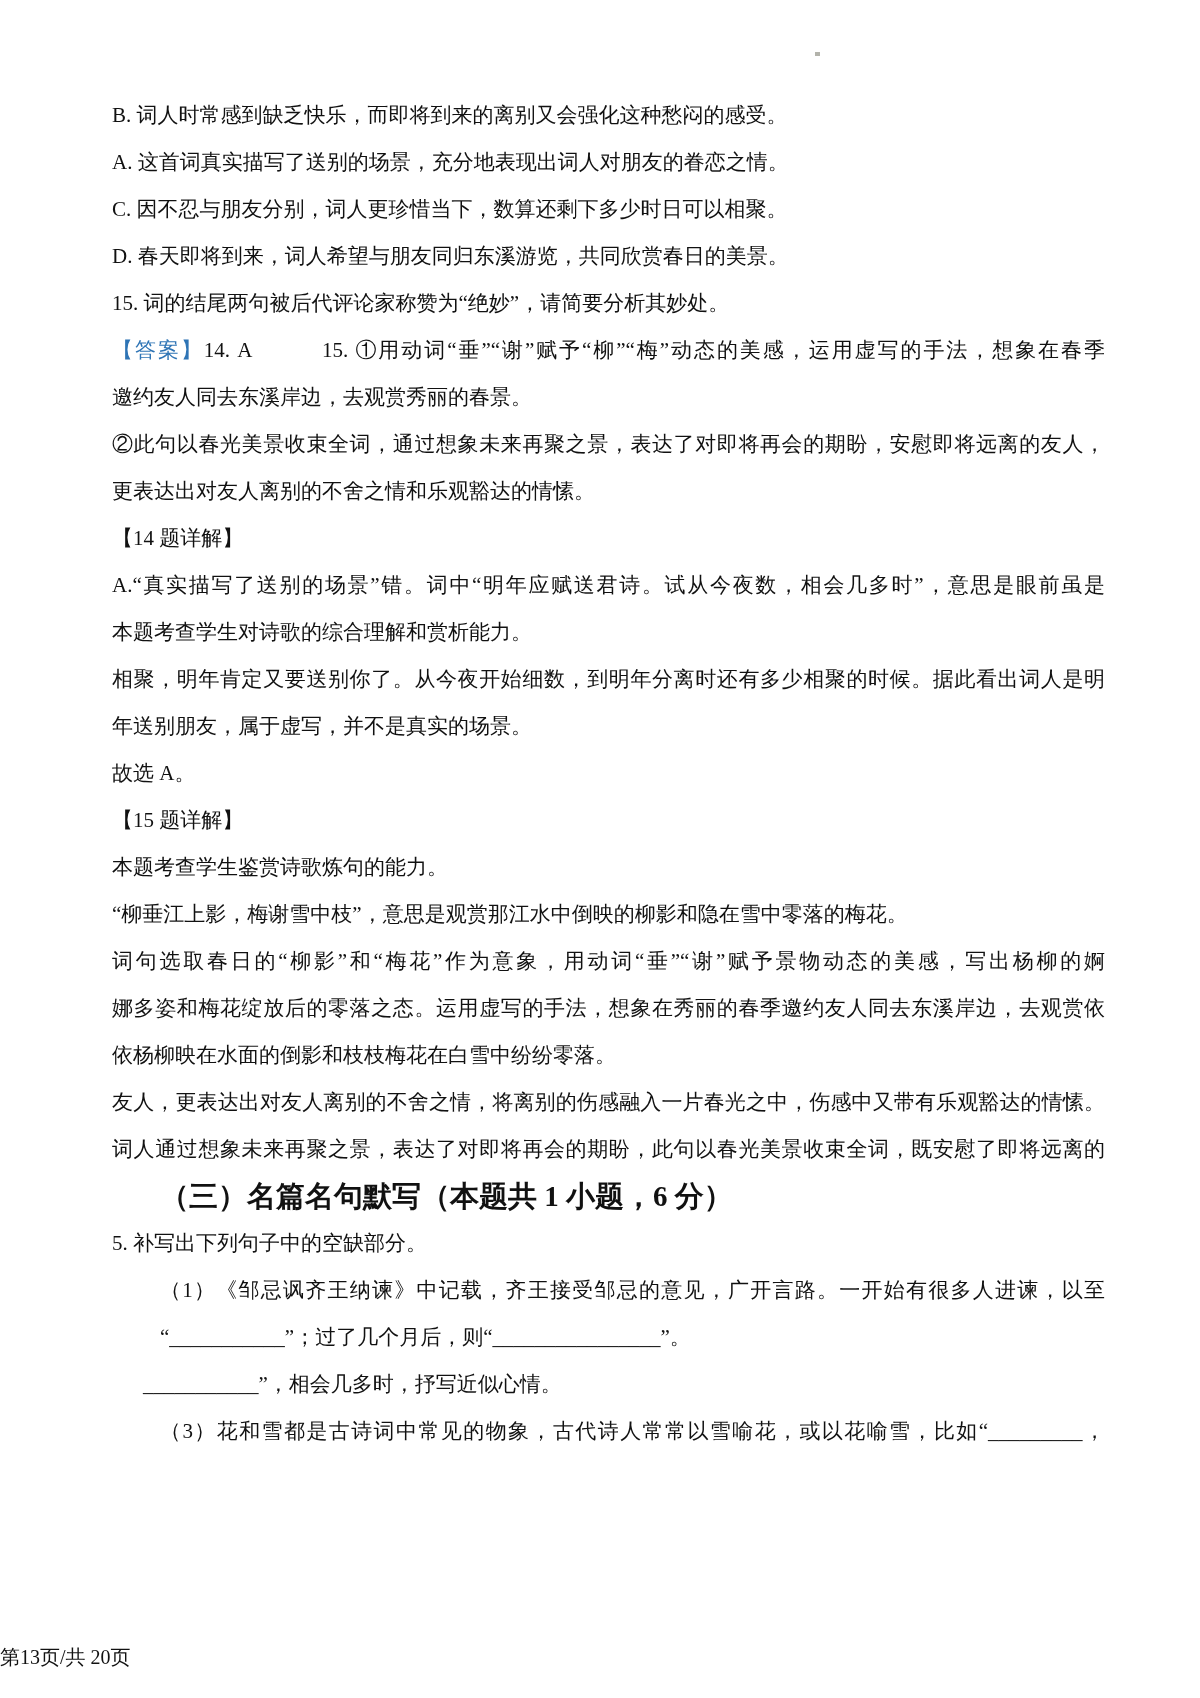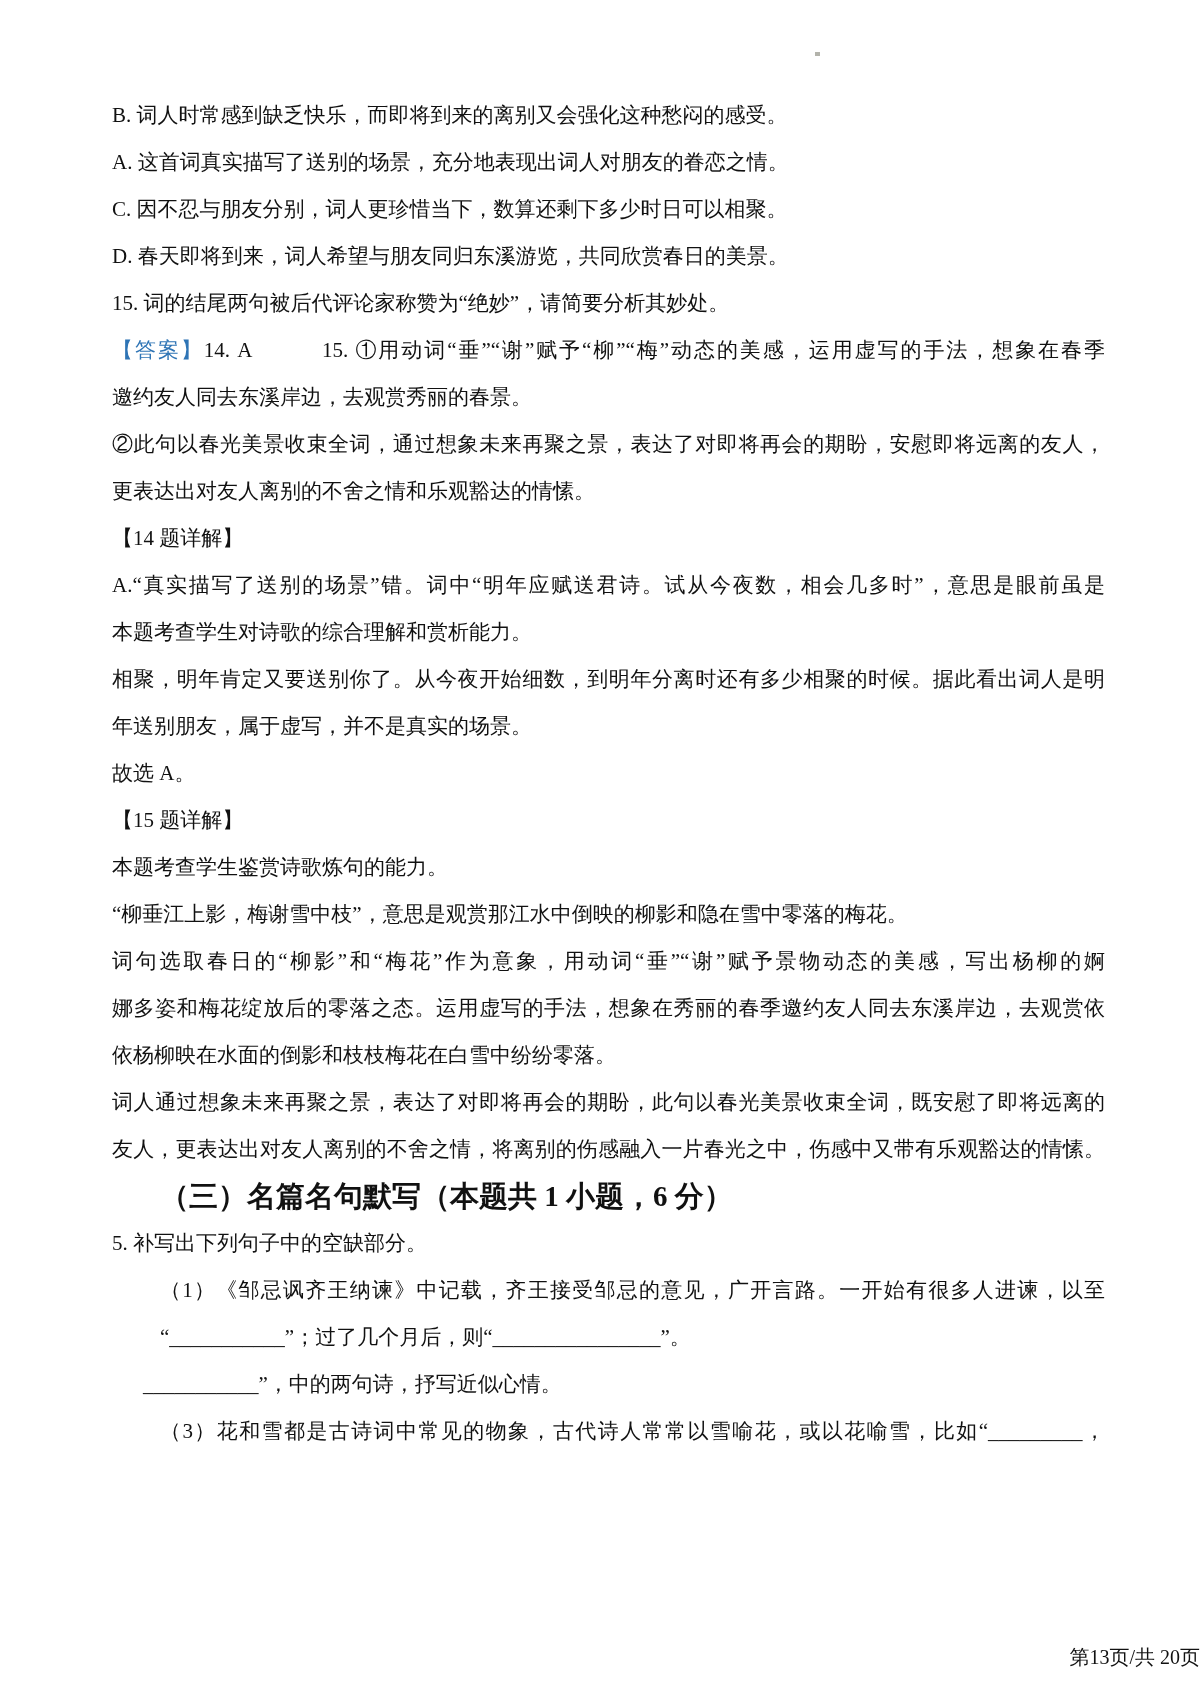--- a/index.html
+++ b/index.html
@@ -36,21 +36,21 @@
   .blue { color: #2e74b5; }
   .ind-a { padding-left: 48px; }
   .ind-b { padding-left: 31px; }
   .footer {
     position: absolute;
     left: 0;
     top: 1634px;
     width: 1200px;
     height: 47px;
     line-height: 47px;
-    text-align: right;
+    text-align: left;
     font-size: 20px;
     color: #111111;
     font-family: Liberation Serif, serif;
   }
   .smudge {
     position: absolute;
     left: 815px;
     top: 52px;
     width: 5px;
     height: 4px;
@@ -80,24 +80,24 @@
   <div class="ln just">相聚，明年肯定又要送别你了。从今夜开始细数，到明年分离时还有多少相聚的时候。据此看出词人是明</div>
   <div class="ln">年送别朋友，属于虚写，并不是真实的场景。</div>
   <div class="ln">故选 A。</div>
 
   <div class="ln">【15 题详解】</div>
   <div class="ln">本题考查学生鉴赏诗歌炼句的能力。</div>
   <div class="ln">“柳垂江上影，梅谢雪中枝”，意思是观赏那江水中倒映的柳影和隐在雪中零落的梅花。</div>
   <div class="ln just">词句选取春日的“柳影”和“梅花”作为意象，用动词“垂”“谢”赋予景物动态的美感，写出杨柳的婀</div>
   <div class="ln just">娜多姿和梅花绽放后的零落之态。运用虚写的手法，想象在秀丽的春季邀约友人同去东溪岸边，去观赏依</div>
   <div class="ln">依杨柳映在水面的倒影和枝枝梅花在白雪中纷纷零落。</div>
+  <div class="ln just">友人，更表达出对友人离别的不舍之情，将离别的伤感融入一片春光之中，伤感中又带有乐观豁达的情愫。</div>
   <div class="ln just">词人通过想象未来再聚之景，表达了对即将再会的期盼，此句以春光美景收束全词，既安慰了即将远离的</div>
-  <div class="ln just">友人，更表达出对友人离别的不舍之情，将离别的伤感融入一片春光之中，伤感中又带有乐观豁达的情愫。</div>
 
   <div class="ln bold ind-a">（三）名篇名句默写（本题共 1 小题，6 分）</div>
   <div class="ln">5. 补写出下列句子中的空缺部分。</div>
   <div class="ln just ind-a">（1）《邹忌讽齐王纳谏》中记载，齐王接受邹忌的意见，广开言路。一开始有很多人进谏，以至</div>
   <div class="ln ind-a">“___________”；过了几个月后，则“________________”。</div>
-  <div class="ln ind-b">___________”，中的两句诗，抒写近似心情。</div>
+  <div class="ln ind-b">___________”，相会几多时，抒写近似心情。</div>
   <div class="ln just ind-a">（3）花和雪都是古诗词中常见的物象，古代诗人常常以雪喻花，或以花喻雪，比如“_________，</div>
 </div>
 
 <div class="footer">第13页/共 20页</div>
 
 </body></html>

